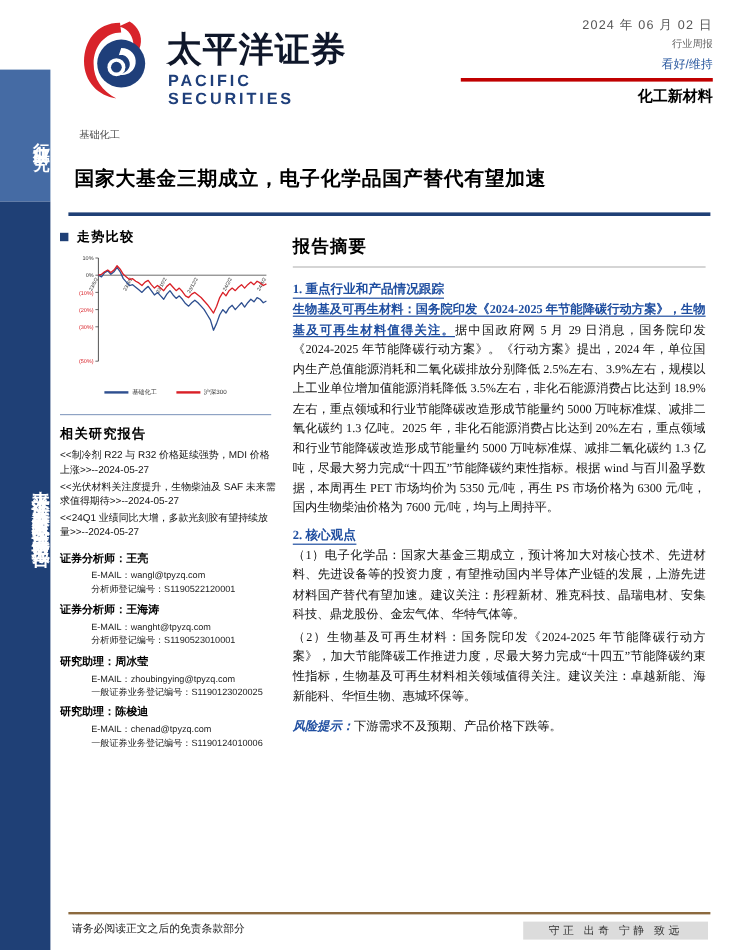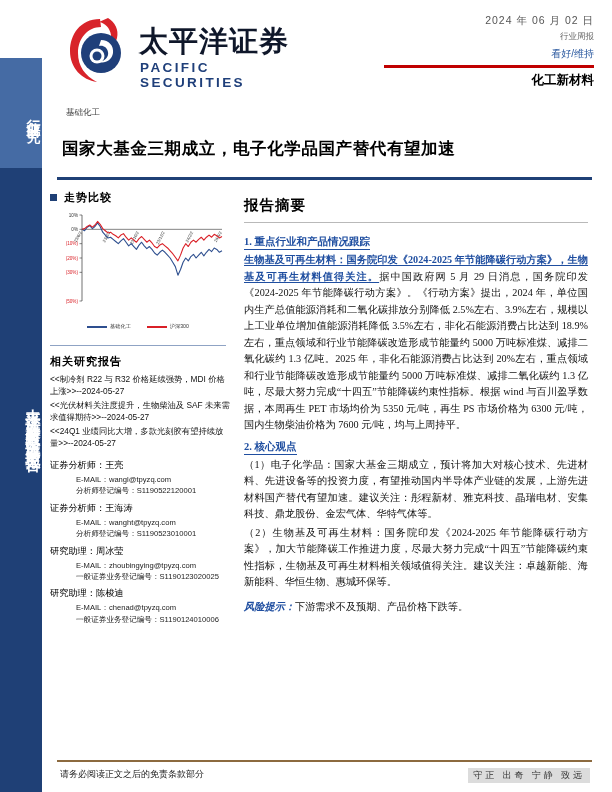--- a/index.html
+++ b/index.html
@@ -96,21 +96,21 @@
 
   #left-rule { width:176px; height:1px; background:#8fa3c4; margin:4px 0 8px 0; }
 
   #reports { margin-top:2px; }
   .rep-item {
     font-size:8.3px; line-height:1.45; color:#111; margin-bottom:2px;
     font-family:"Liberation Sans","DejaVu Sans",sans-serif;
   }
   #analysts { margin-top:10px; }
   .an-block { margin-bottom:5px; }
-  .an-name { font-size:9.2px; font-weight:400; color:#000; margin-bottom:2px; }
+  .an-name { font-size:9.2px; font-weight:700; color:#000; margin-bottom:2px; }
   .an-line {
     font-size:7.6px; color:#222; line-height:1.5;
     font-family:"Liberation Sans","DejaVu Sans",sans-serif;
     padding-left:26px;
   }
 
   
   #rightcol { position:absolute; left:244px; top:196px; width:344px; }
   #summary-title { font-size:14.5px; font-weight:700; color:#000; letter-spacing:1px; }
   #summary-rule { width:344px; height:1px; background:#b9b9b9; margin:7px 0 8px 0; }
@@ -127,21 +127,21 @@
     text-justify:inter-ideograph; margin:0 0 2px 0;
   }
   .risk { font-size:10.2px; color:#111; line-height:1.62; margin-top:8px; }
   .risk b { color:#1f4ea0;font-style:italic; }
 
   
   #footer-rule { position:absolute; left:57px; top:760px; width:535px; height:1.5px; background:#8c6a3f; }
   #footer-left { position:absolute; left:60px; top:768px; font-size:9px; color:#222; }
   #footer-right {
     position:absolute; right:22px; top:768px; font-size:9px; color:#333;
-    letter-spacing:3px; background:#dcdcdc; padding:1px 5px;
+    letter-spacing:3px; background:#dcdcdc; padding:1px 21px;
   }
 </style>
 </head>
 <body>
 
 <div id="sidebar">
   <div class="band-top"></div>
   <div class="band-bottom"></div>
   <div class="vtext" id="vtext-top">行业研究</div>
   <div class="vtext" id="vtext-bottom">太平洋证券股份有限公司证券研究报告</div>

